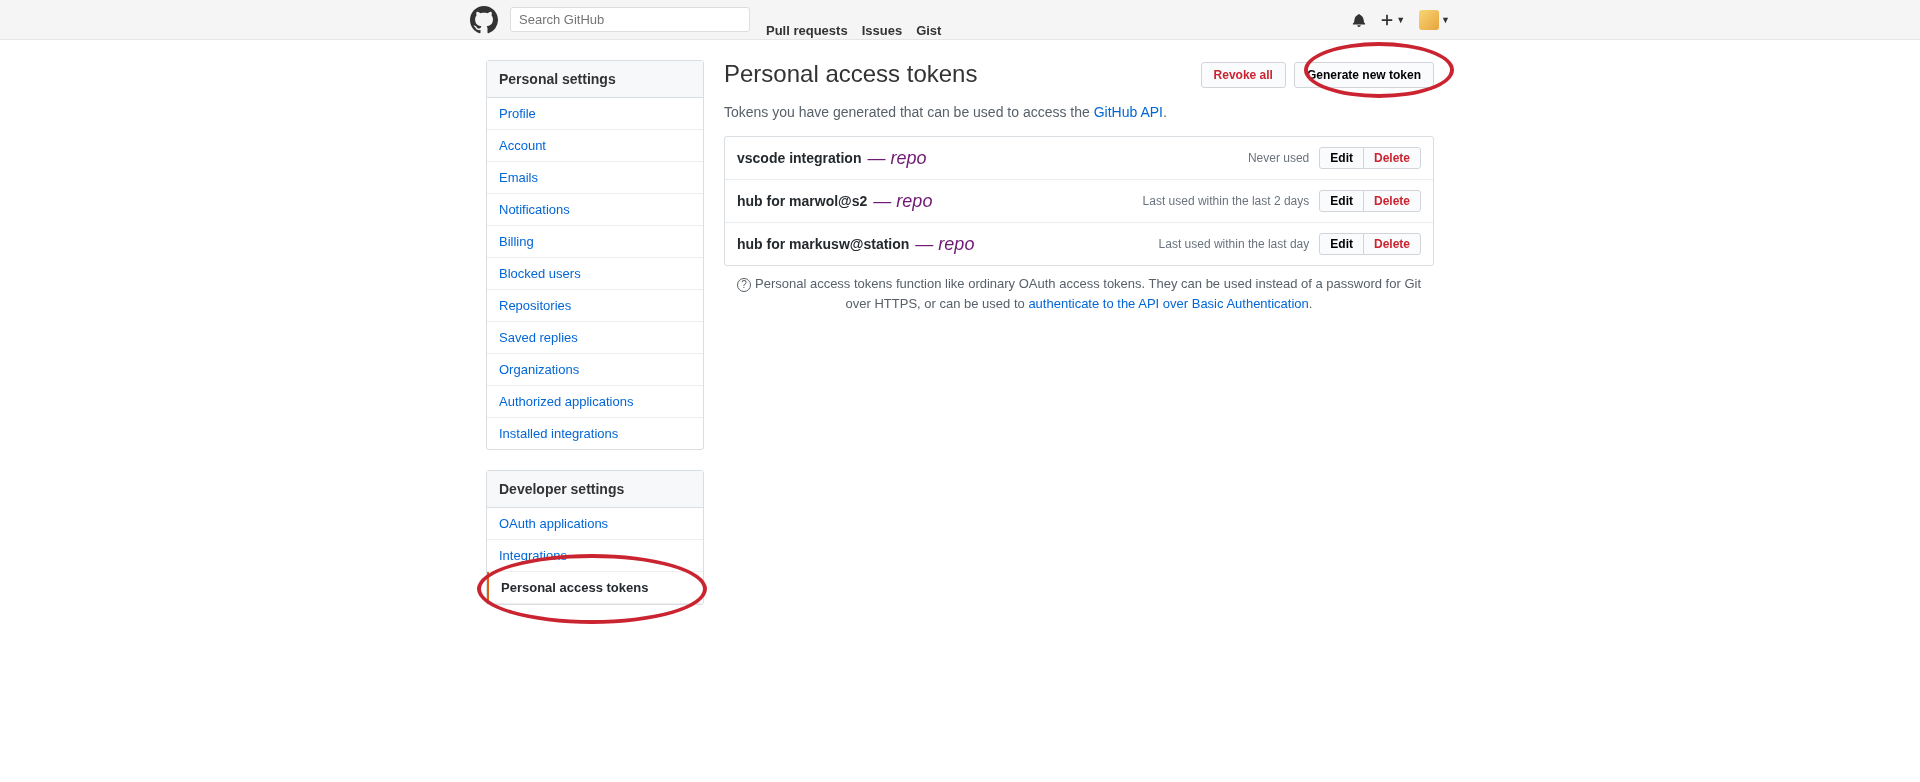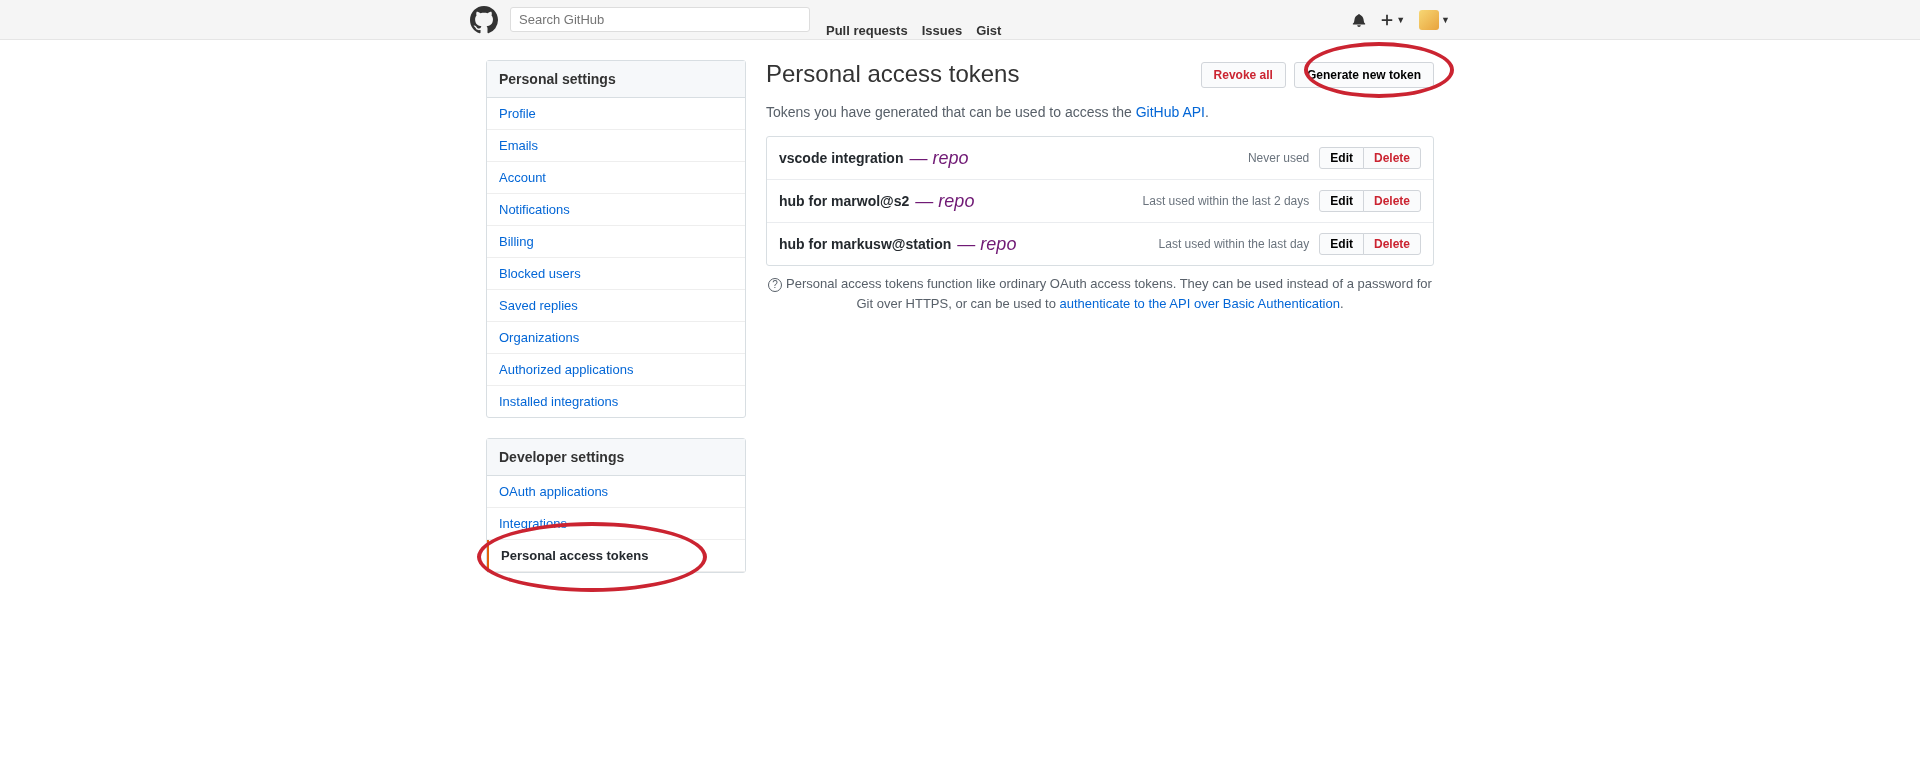--- a/index.html
+++ b/index.html
@@ -1,27 +1,27 @@
 <!DOCTYPE html>
 <html><head>
 <meta charset="utf-8">
 <style>
 * { box-sizing: border-box; margin: 0; padding: 0; }
 body { font-family: -apple-system, BlinkMacSystemFont, "Segoe UI", Helvetica, Arial, sans-serif; font-size: 14px; color: #333; background: #fff; }
 a { color: #0366d6; text-decoration: none; }
 .topbar { background: #f5f5f5; border-bottom: 1px solid #e5e5e5; height: 40px; display: flex; align-items: center; padding: 0 16px; }
 .topbar-inner { width: 980px; margin: 0 auto; display: flex; align-items: center; }
 .logo { width: 28px; height: 28px; margin-right: 12px; }
-.search { width: 300px; padding: 4px 8px; border: 1px solid #ddd; border-radius: 3px; font-size: 13px; background: #fff; margin-right: 16px; }
+.search { width: 240px; padding: 4px 8px; border: 1px solid #ddd; border-radius: 3px; font-size: 13px; background: #fff; margin-right: 16px; }
 .topnav { display: flex; gap: 14px; font-weight: 700; font-size: 13px; color: #333; margin-top: 21px; }
 .topnav span { cursor: pointer; }
 .topright { margin-left: auto; display: flex; align-items: center; gap: 14px; }
 .icon-btn { cursor: pointer; display: flex; align-items: center; }
 .container { width: 980px; margin: 20px auto 0; display: flex; gap: 20px; padding: 0 16px 40px; }
-.sidebar { width: 260px; flex-shrink: 0; }
+.sidebar { width: 218px; flex-shrink: 0; }
 .side-group { border: 1px solid #d8dee2; border-radius: 3px; margin-bottom: 20px; }
 .side-header { background: #f6f8fa; padding: 10px 12px; font-weight: 600; font-size: 14px; border-bottom: 1px solid #d8dee2; }
 .side-item { display: block; padding: 8px 12px; border-bottom: 1px solid #eee; font-size: 13px; color: #0366d6; cursor: pointer; }
 .side-item:last-child { border-bottom: none; }
 .side-item.selected { background: #fff; color: #24292e; font-weight: 600; border-left: 2px solid #e36209; }
 .main { flex: 1; }
 .main-head { display: flex; align-items: center; margin-bottom: 16px; }
 .main-title { font-size: 24px; font-weight: 400; color: #333; }
 .main-actions { margin-left: auto; display: flex; gap: 8px; padding-left: 11px; }
 .btn { display: inline-block; padding: 5px 12px; font-size: 12px; font-weight: 600; border: 1px solid #d1d5da; border-radius: 3px; background: #fafbfc; cursor: pointer; }
@@ -79,25 +79,26 @@
       </span>
     </div>
   </div>
 </div>
 
 <div class="container">
   <div class="sidebar">
     <div class="side-group">
       <div class="side-header">Personal settings</div>
       <a class="side-item">Profile</a>
+      <a class="side-item">Account</a>
       <a class="side-item">Emails</a>
-      <a class="side-item">Account</a>
       <a class="side-item">Notifications</a>
       <a class="side-item">Billing</a>
       <a class="side-item">Blocked users</a>
+      <a class="side-item">Repositories</a>
       <a class="side-item">Saved replies</a>
       <a class="side-item">Organizations</a>
       <a class="side-item">Authorized applications</a>
       <a class="side-item">Installed integrations</a>
     </div>
     <div class="side-group highlight-wrap">
       <div class="side-header">Developer settings</div>
       <a class="side-item">OAuth applications</a>
       <a class="side-item">Integrations</a>
       <a class="side-item selected">Personal access tokens</a>

